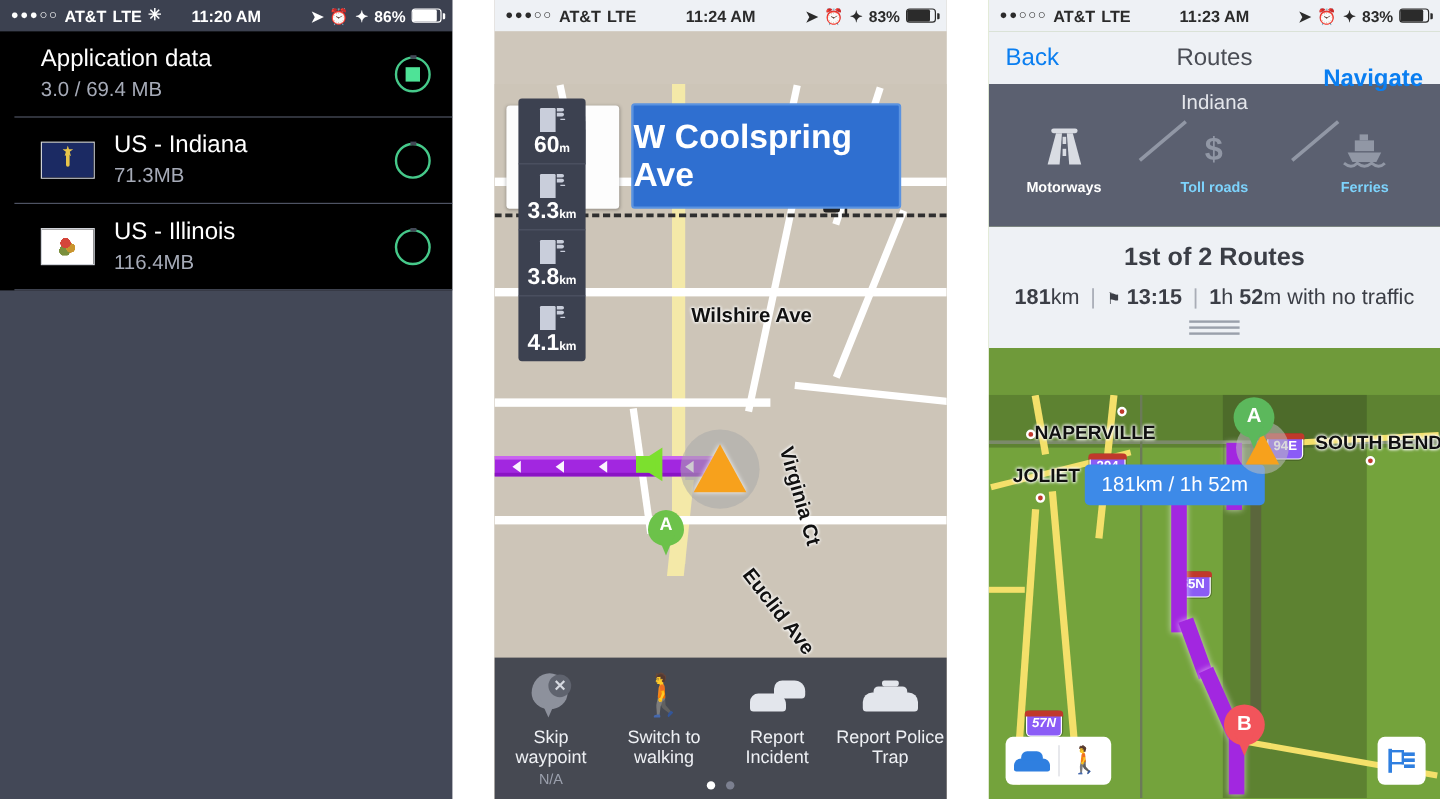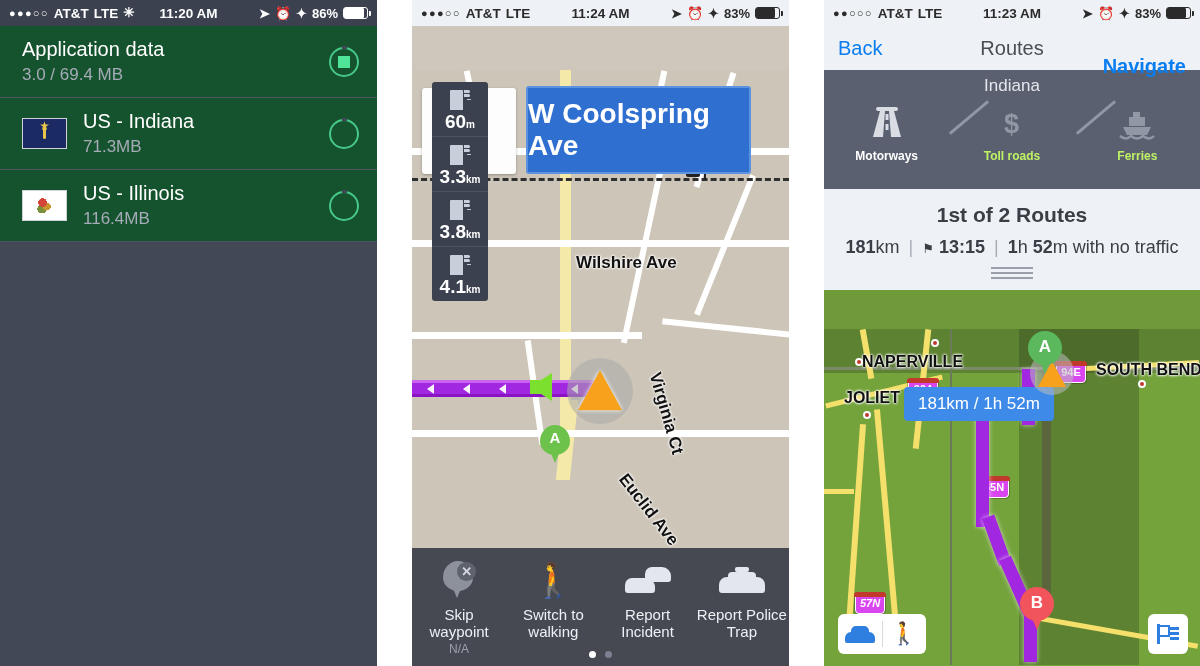--- a/index.html
+++ b/index.html
@@ -40,21 +40,21 @@
   
   .nav1 {
     height: 46px; background: #3c4150; display: flex; align-items: center;
     padding: 0 14px; color: #fff; position: relative;
     border-bottom: 1px solid #4d5263;
   }
   .nav1 .cancel { color: #54d999; font-size: 21px; }
   .nav1 .title { position: absolute; left: 0; right: 0; text-align: center;
     font-size: 21px; font-weight: bold; color: #f2f3f5; pointer-events: none; }
   .nav1 .next { margin-left: auto; color: #7b8091; font-size: 21px; position: relative; z-index:2;}
-  .dl-list { background: #14532d; }
+  .dl-list { background: #000000; padding-left: 12px; }
   .dl-row {
     display: flex; align-items: center; padding: 12px 18px 12px 22px;
     border-bottom: 1px solid #4e5363; min-height: 70px;
   }
   .flagbox { width: 45px; height: 31px; margin-right: 16px; flex: 0 0 45px;
     border: 1.5px solid #cfd2d8; position: relative; overflow: hidden; }
   .flag-in { background: #1b2a63; width:100%; height:100%; position:relative; }
   .flag-in::after { content:""; position:absolute; left:50%; top:18%; width:3px; height:50%;
     margin-left:-1.5px; background:#e8c44a; border-radius:2px; }
   .flag-in::before { content:""; position:absolute; left:50%; top:8%; width:9px; height:9px;
@@ -196,39 +196,39 @@
     font-size:20px; pointer-events:none; }
   .nav3 .navg { margin-left:auto; color:#0a7ef0; font-size:20px; font-weight:bold;
     position:relative; z-index:2;margin-top:37px; }
   .avoidbar { background:#5b6070; padding:6px 0 26px; }
   .avoid-state { text-align:center; color:#e4e6eb; font-size:17px; margin-bottom:2px; }
   .avoid-row { display:flex; }
   .avoid-item { flex:1 1 0; text-align:center; padding-top:2px; }
   .avoid-ic { height:46px; display:flex; align-items:center; justify-content:center; }
   .avoid-lbl { font-size:12px; font-weight:bold; margin-top:3px; }
   .avoid-item.on .avoid-lbl { color:#ffffff; }
-  .avoid-item.off .avoid-lbl { color:#bef264; }
+  .avoid-item.off .avoid-lbl { color:#7dd3fc; }
   .slash { position:absolute; left:-3px; top:50%; width:50px; height:3px; background:#9197a5;
     transform: rotate(-40deg); transform-origin:center; }
   .routeinfo { background:#eef1f5; padding:14px 16px 8px; text-align:center; position:relative; }
   .ri-title { font-size:21px; font-weight:bold; color:#3b3e46; margin-bottom:10px; }
   .ri-stats { font-size:18px; color:#3b3e46; }
   .ri-stats b { font-weight:bold; }
   .ri-stats .sep { color:#a9adb6; margin:0 4px; }
   .grip { margin:9px auto 0; width:42px; }
   .grip i { display:block; height:2px; background:#9aa0ab; margin-bottom:3px; }
   .map3 { position:absolute; left:0; right:0; bottom:0; top:329px;
     background:#74a33c; overflow:hidden; }
   .m3-dark { position:absolute; background: rgba(40,55,25,.30); }
   .m3rd { position:absolute; background:#f4e06a; }
   .m3-label { position:absolute; font-weight:bold; color:#111; font-size:16px;
     text-shadow:0 0 3px #fff,0 0 3px #fff,0 0 2px #fff; white-space:nowrap; }
   .m3-dot { position:absolute; width:8px; height:8px; border-radius:50%;
     background:#c0392b; border:2px solid #fff; }
-  .shield { position:absolute; width:30px; height:21px; background:#d946ef;
+  .shield { position:absolute; width:30px; height:21px; background:#8b5cf6;
     border:1.6px solid #fff; border-radius:4px; color:#fff; font-size:11px;
     font-weight:bold; text-align:center; line-height:19px;
     box-shadow:0 0 0 1px rgba(0,0,0,.25); }
   .shield::before { content:""; position:absolute; left:-1.6px; right:-1.6px; top:-1.6px;
     height:5px; background:#c0392b; border-radius:3px 3px 0 0; }
   .routeline { position:absolute; background:#a227e0; box-shadow:0 0 5px rgba(255,255,255,.65); }
   .altline { position:absolute; background:rgba(90,80,70,.55); }
   .bubble3 { position:absolute; background:#3d8ae8; border-radius:4px; padding:7px 14px;
     color:#fff; font-size:17px; z-index:14; }
   .pin3 { position:absolute; width:34px; height:44px; z-index:15; }

